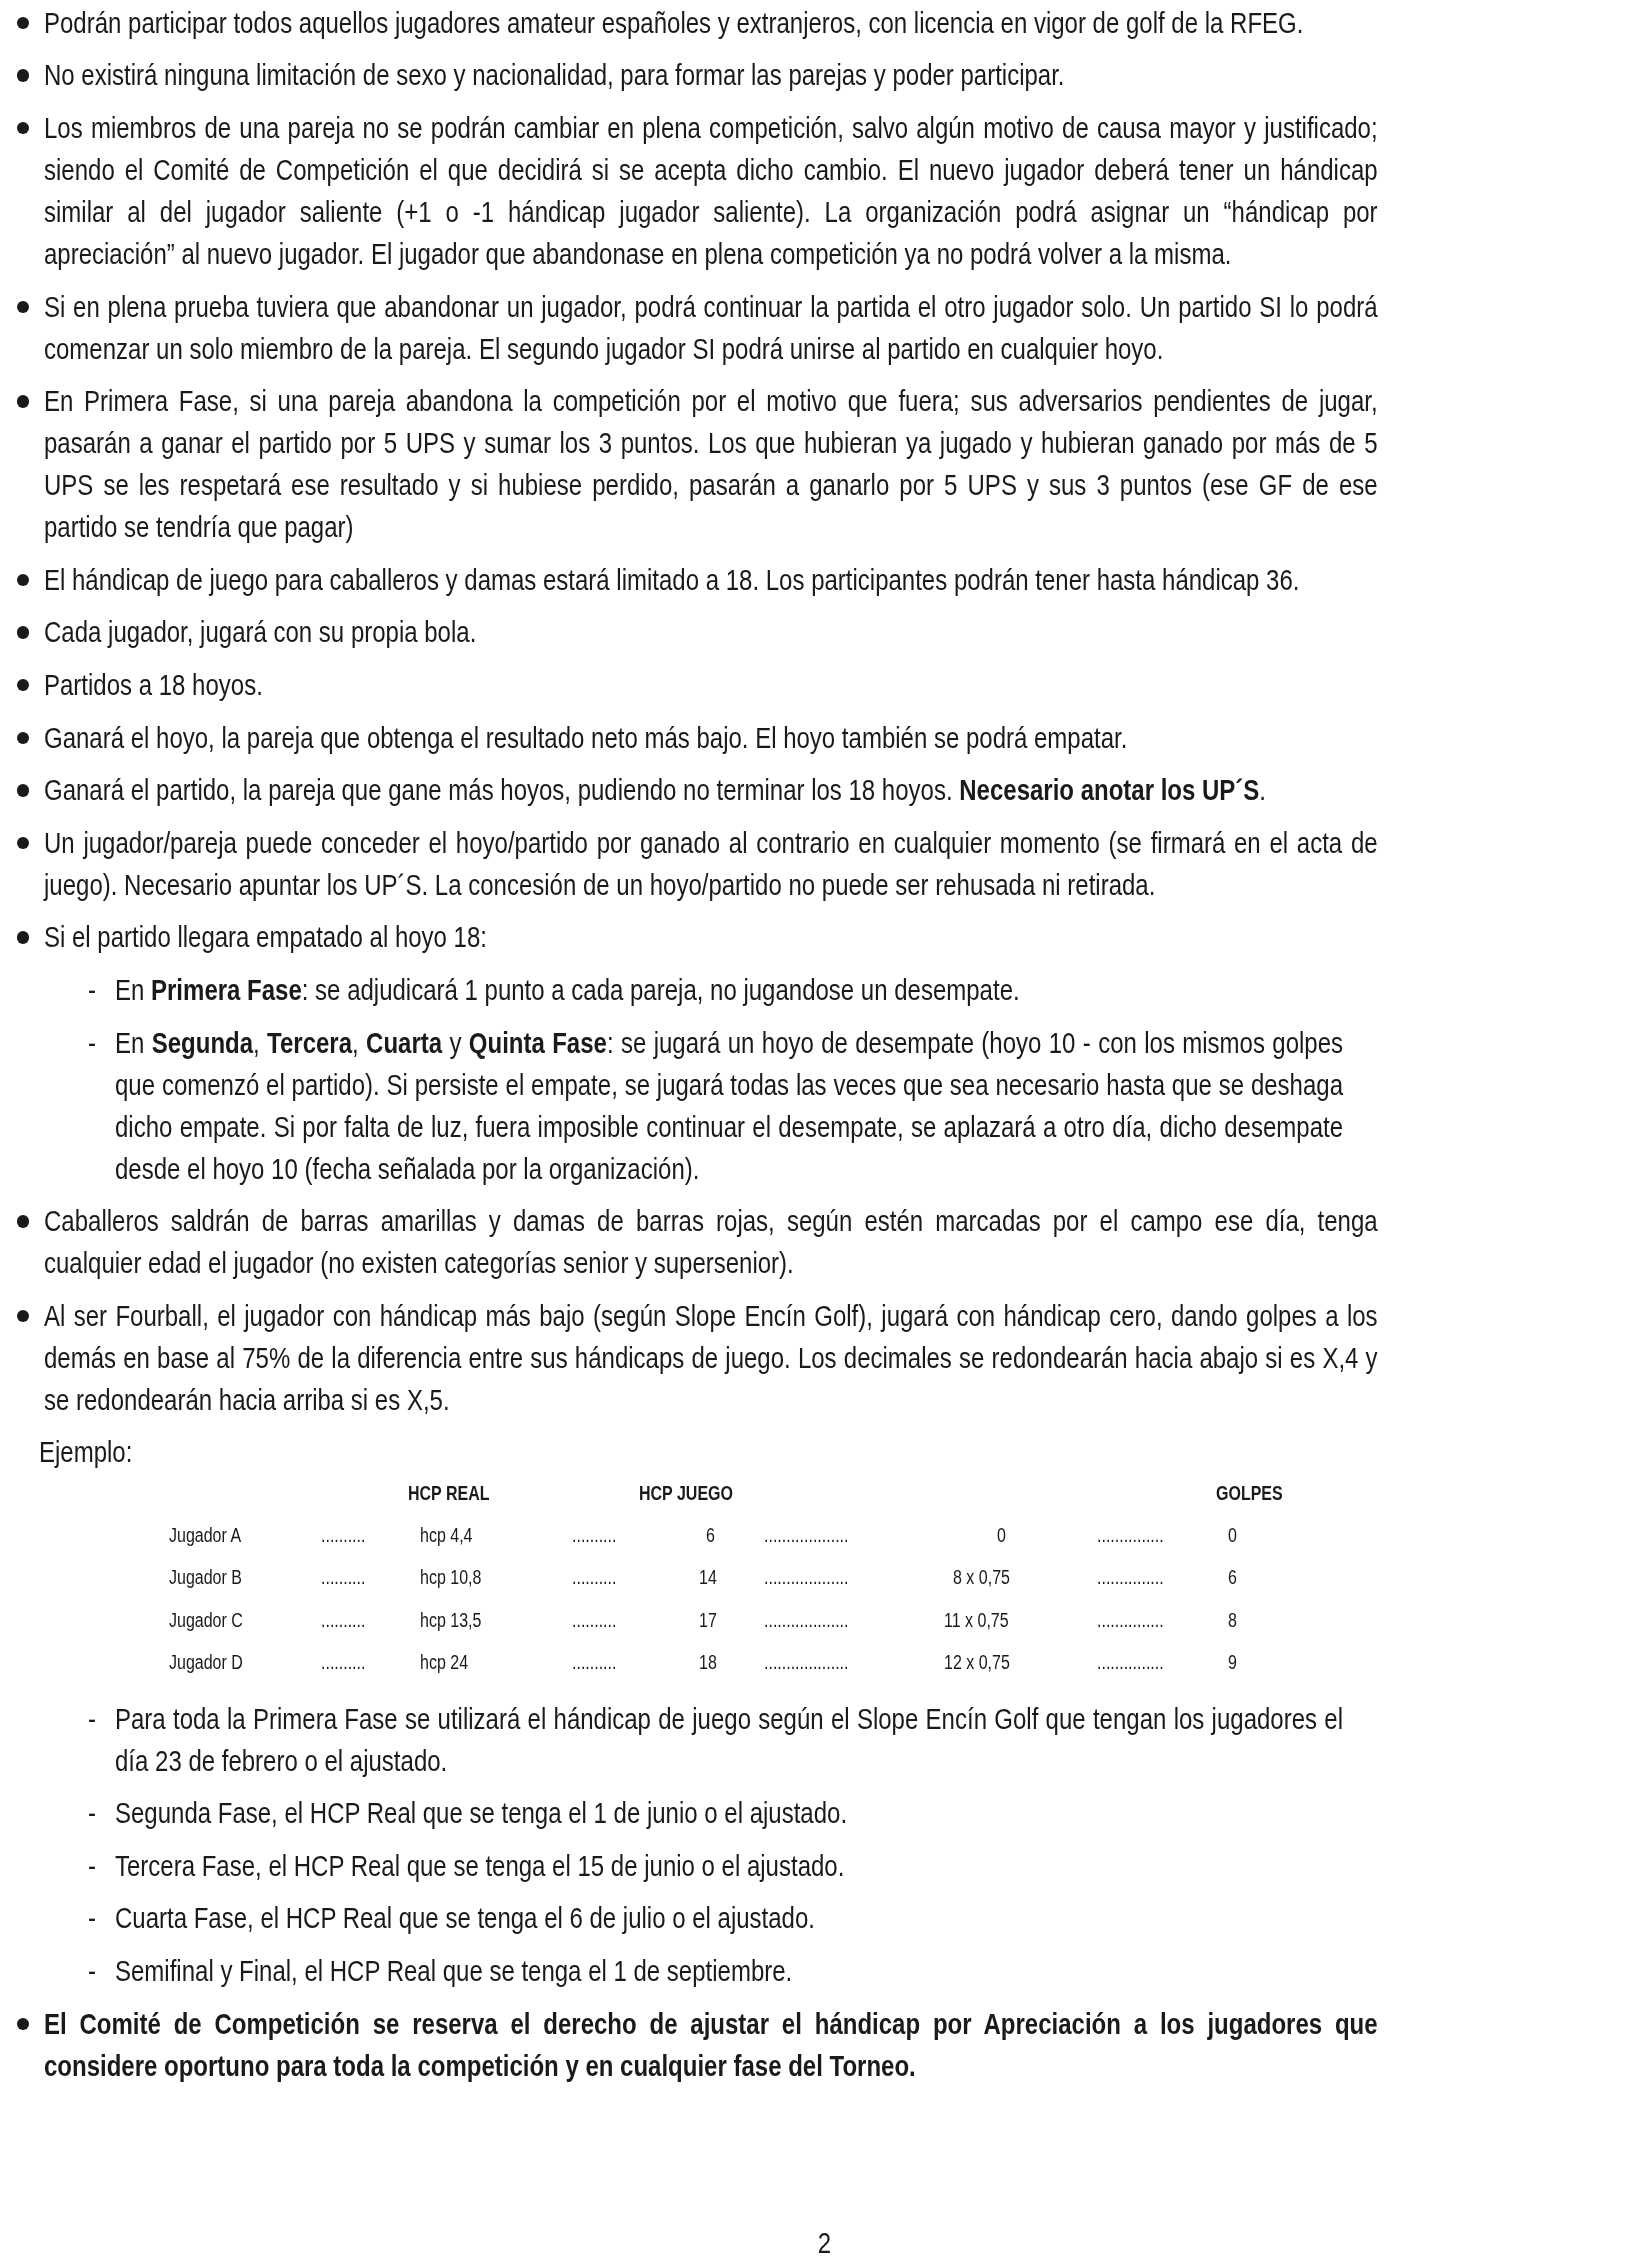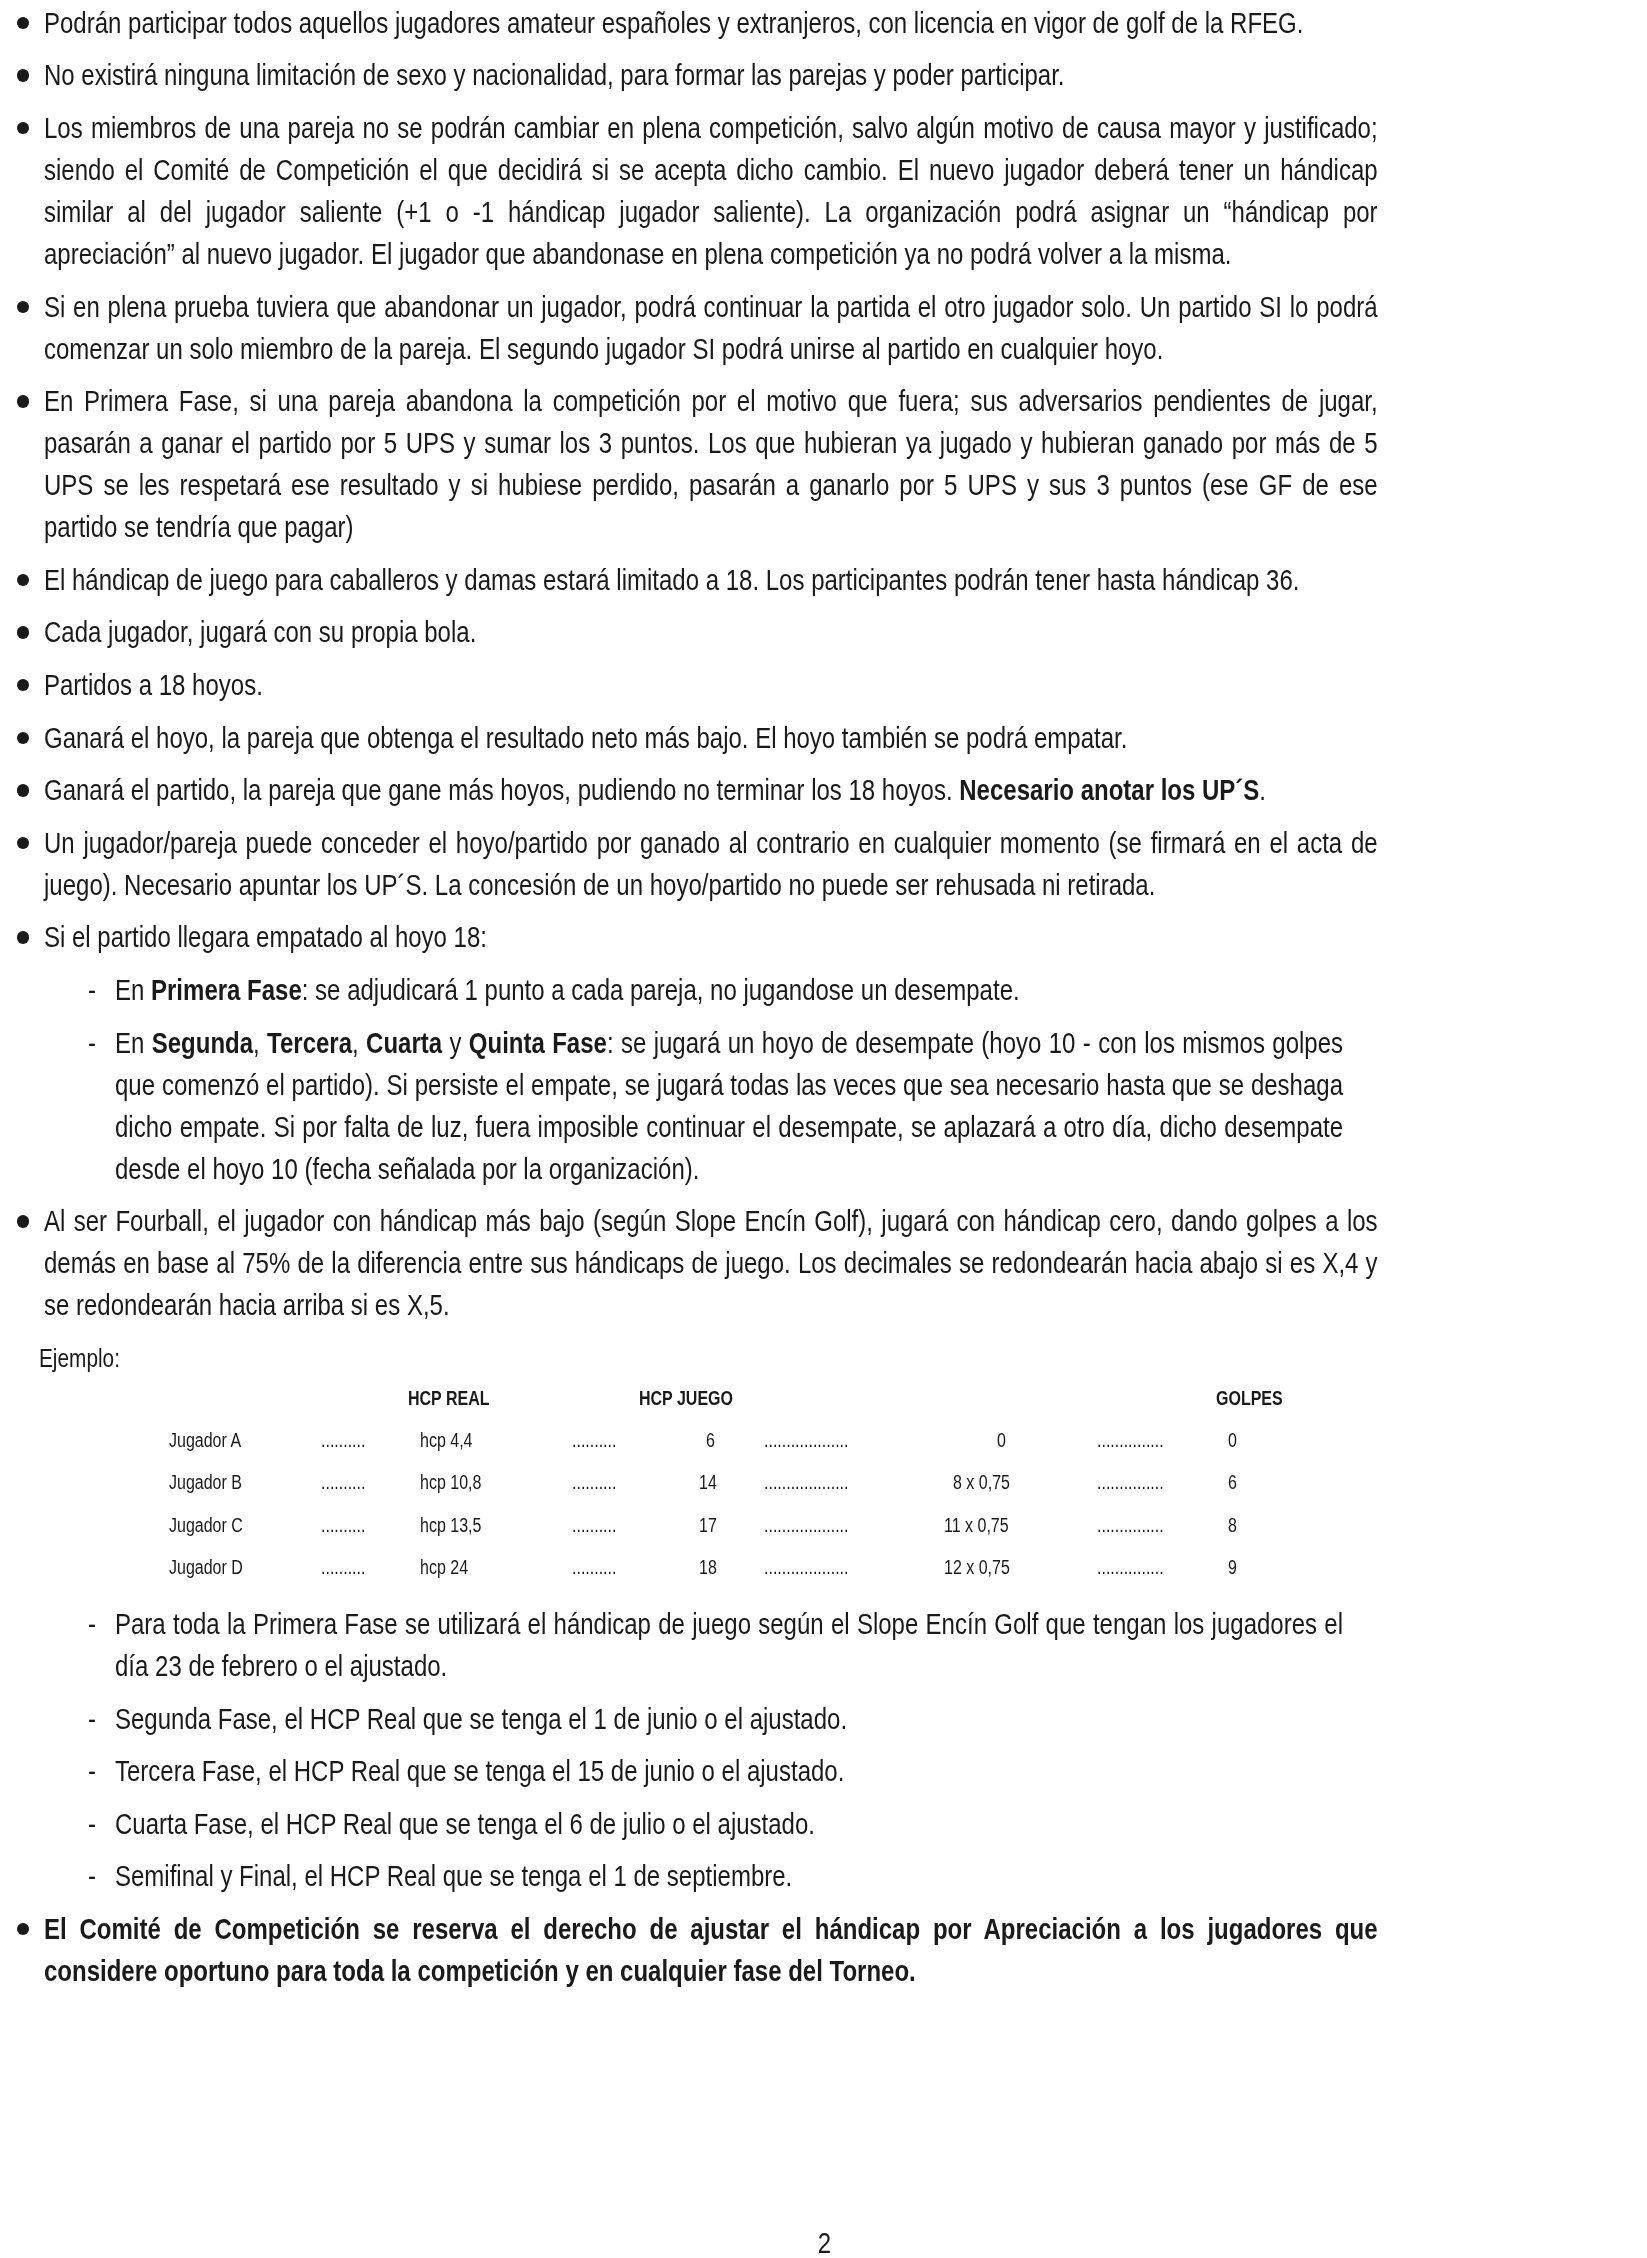--- a/index.html
+++ b/index.html
@@ -39,21 +39,21 @@
     display: inline-block; transform: scaleX(0.8); transform-origin: 0 0;
   }
   .sub .txt { display: block; width: 1228px; text-decoration: underline; }
   .sub .txt .in {
     display: inline-block; width: 1535px;
     transform: scaleX(0.80); transform-origin: 0 0;
     text-align: justify; text-align-last: left;
   }
   b { font-weight: 700; }
   .example-label {
-    position: relative; padding-left: 39px; font-size: 26px; line-height: 42px;
+    position: relative; padding-left: 39px; font-size: 30px; line-height: 42px;
     margin-bottom: 3.5px;
   }
   .example-label span { display: inline-block; transform: scaleX(0.8); transform-origin: 0 0; }
   .table { position: relative; height: 212px; margin-bottom: 8.8px; font-size: 20px; }
   .table .cell { position: absolute; white-space: nowrap; transform: scaleX(0.80); transform-origin: 0 0; line-height: 42px; }
   .table .hdr { font-weight: 700; }
   .page-num {
     position: absolute; top: 2225px; left: 0; width: 1648px; text-align: center;
     font-size: 30px; line-height: 35px;
   }
@@ -116,20 +116,24 @@
 
     <div class="sub">
       <span class="dash">-</span>
       <span class="txt"><span class="in"><span>En </span><b>Primera Fase</b><span>: se adjudicará 1 punto a cada pareja, no jugandose un desempate.</span></span></span>
     </div>
     <div class="sub">
       <span class="dash">-</span>
       <span class="txt"><span class="in"><span>En </span><b>Segunda</b><span>, </span><b>Tercera</b><span>, </span><b>Cuarta</b><span> y </span><b>Quinta Fase</b><span>: se jugará un hoyo de desempate (hoyo 10 - con los mismos golpes que comenzó el partido). Si persiste el empate, se jugará todas las veces que sea necesario hasta que se deshaga dicho empate. Si por falta de luz, fuera imposible continuar el desempate, se aplazará a otro día, dicho desempate desde el hoyo 10 (fecha señalada por la organización).</span></span></span>
     </div>
 
+    <div class="item">
+      <span class="dot"></span>
+      <span class="txt"><span class="in">Caballeros saldrán de barras amarillas y damas de barras rojas, según estén marcadas por el campo ese día, tenga cualquier edad el jugador (no existen categorías senior y supersenior).</span></span>
+    </div>
     <div class="item">
       <span class="dot"></span>
       <span class="txt"><span class="in">Al ser Fourball, el jugador con hándicap más bajo (según Slope Encín Golf), jugará con hándicap cero, dando golpes a los demás en base al 75% de la diferencia entre sus hándicaps de juego. Los decimales se redondearán hacia abajo si es X,4 y se redondearán hacia arriba si es X,5.</span></span>
     </div>
 
     <div class="example-label"><span>Ejemplo:</span></div>
 
     <div class="table">
 
       <span class="cell hdr" style="left:408px; top:-5.3px;">HCP REAL</span>

